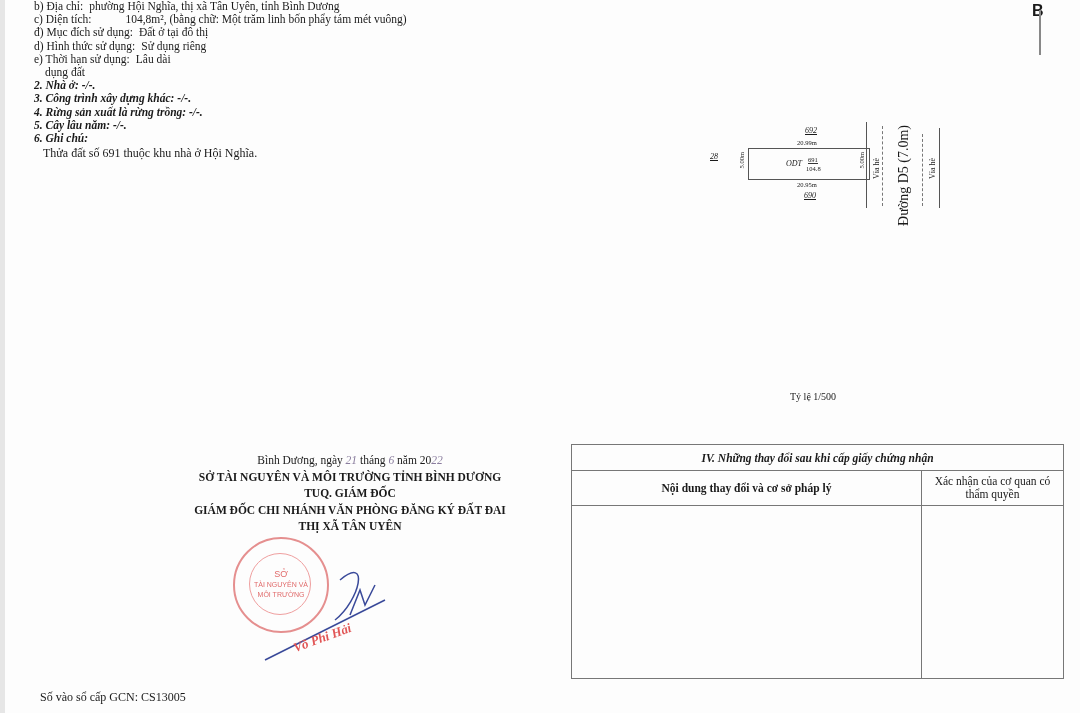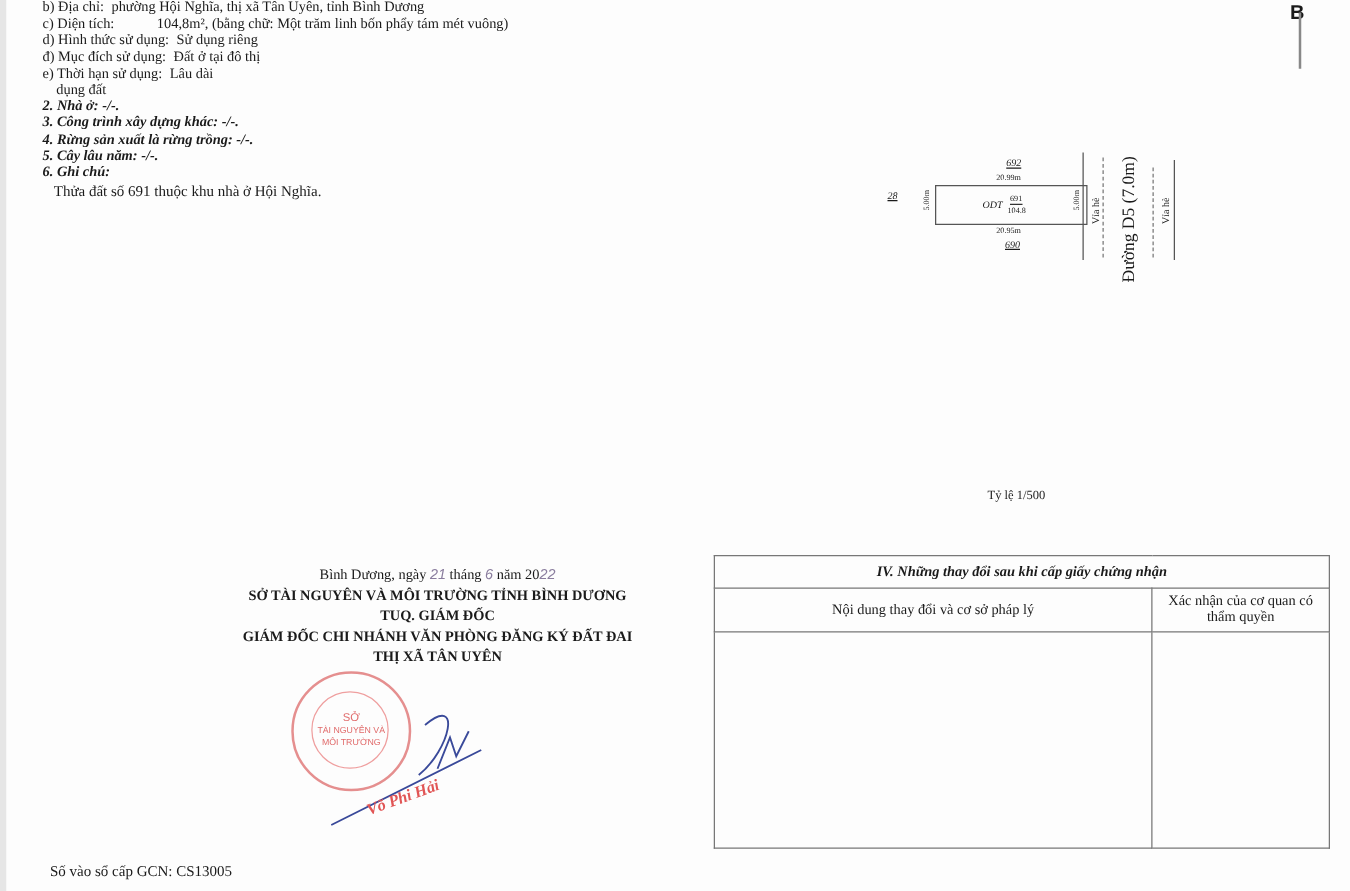--- a/index.html
+++ b/index.html
@@ -23,43 +23,43 @@
   .vline { position:absolute; width:1px; background:#555; }
   .dline { position:absolute; width:0; border-left:1px dashed #777; }
 
   .north { position:absolute; left:1032px; top:2px; font-size:16px; font-weight:bold; font-family:"Liberation Sans", sans-serif; }
   .north-line { position:absolute; left:1039px; top:10px; width:2px; height:45px; background:#888; }
 
   .scale { position:absolute; left:790px; top:391px; font-size:10px;text-align:right; }
 
   .sign { position:absolute; left:150px; top:452px; width:400px; text-align:center; font-size:11.5px; line-height:16.5px; }
   .sign .b { font-weight:bold; }
-  .hand { color:#8a7d9e; font-style:italic; font-family:Liberation Sans, sans-serif;text-align:center; }
+  .hand { color:#8a7d9e; font-style:italic; font-family:Liberation Serif, serif;text-align:center; }
   .stamp { position:absolute; left:233px; top:537px; width:92px; height:92px; border:2px solid #e58f8f; border-radius:50%; }
   .stamp .inner { position:absolute; left:14px; top:14px; width:60px; height:60px; border:1px solid #ef9f9f; border-radius:50%; }
   .stamp .t { position:absolute; width:100%; text-align:center; color:#e06a6a; font-size:7px; font-family:"Liberation Sans", sans-serif; }
   .signer { position:absolute; left:292px; top:630px; color:#e15555; font-style:italic; font-weight:bold; font-size:13px; transform:rotate(-20deg); }
   .gcn { position:absolute; left:40px; top:662px; font-size:12px;margin-top:28px; }
 
   table.changes { position:absolute; left:571px; top:444px; width:493px; border-collapse:collapse; font-size:11.5px; }
   table.changes td, table.changes th { border:1px solid #777; }
   table.changes th.title { height:23px; font-weight:bold; text-align:center;font-style:italic; }
   table.changes td.h { text-align:center; height:32px; line-height:13px; vertical-align:middle; }
   table.changes td.body { height:170px; }
 </style>
 </head>
 <body>
 
 <div class="left-edge"></div>
 
 <div class="info">
   <div class="row"><span>b) Địa chỉ:</span><span class="gap2"></span><span>phường Hội Nghĩa, thị xã Tân Uyên, tỉnh Bình Dương</span></div>
   <div class="row"><span>c) Diện tích:</span><span class="gap"></span><span>104,8m², (bằng chữ: Một trăm linh bốn phẩy tám mét vuông)</span></div>
+  <div class="row"><span>đ) Mục đích sử dụng:</span><span class="gap2"></span><span>Đất ở tại đô thị</span></div>
   <div class="row"><span>d) Hình thức sử dụng:</span><span class="gap2"></span><span>Sử dụng riêng</span></div>
-  <div class="row"><span>đ) Mục đích sử dụng:</span><span class="gap2"></span><span>Đất ở tại đô thị</span></div>
   <div class="row"><span>e) Thời hạn sử dụng:</span><span class="gap2"></span><span>Lâu dài</span></div>
   <div class="row indent">dụng đất</div>
   <div class="row sec">2. Nhà ở: -/-.</div>
   <div class="row sec">3. Công trình xây dựng khác: -/-.</div>
   <div class="row sec">4. Rừng sản xuất là rừng trồng: -/-.</div>
   <div class="row sec">5. Cây lâu năm: -/-.</div>
   <div class="row sec">6. Ghi chú:</div>
   <div class="row note">Thửa đất số 691 thuộc khu nhà ở Hội Nghĩa.</div>
 </div>
 
@@ -115,21 +115,21 @@
 <div class="signer">Võ Phi Hải</div>
 
 <div class="gcn">Số vào sổ cấp GCN:  CS13005</div>
 
 <table class="changes">
   <tbody>
       <tr>
         <th class="title" colspan="2">IV. Những thay đổi sau khi cấp giấy chứng nhận</th>
       </tr>
   <tr>
-    <td class="h" style="width:347px;">Nội dung thay đổi và cơ sở pháp lý</td>
+    <td class="h" style="width:347px;font-weight:bold;">Nội dung thay đổi và cơ sở pháp lý</td>
     <td class="h">Xác nhận của cơ quan có thẩm quyền</td>
   </tr>
   <tr>
     <td class="body"></td>
     <td class="body"></td>
   </tr>
 </tbody>
   </table>
 
 </body></html>

